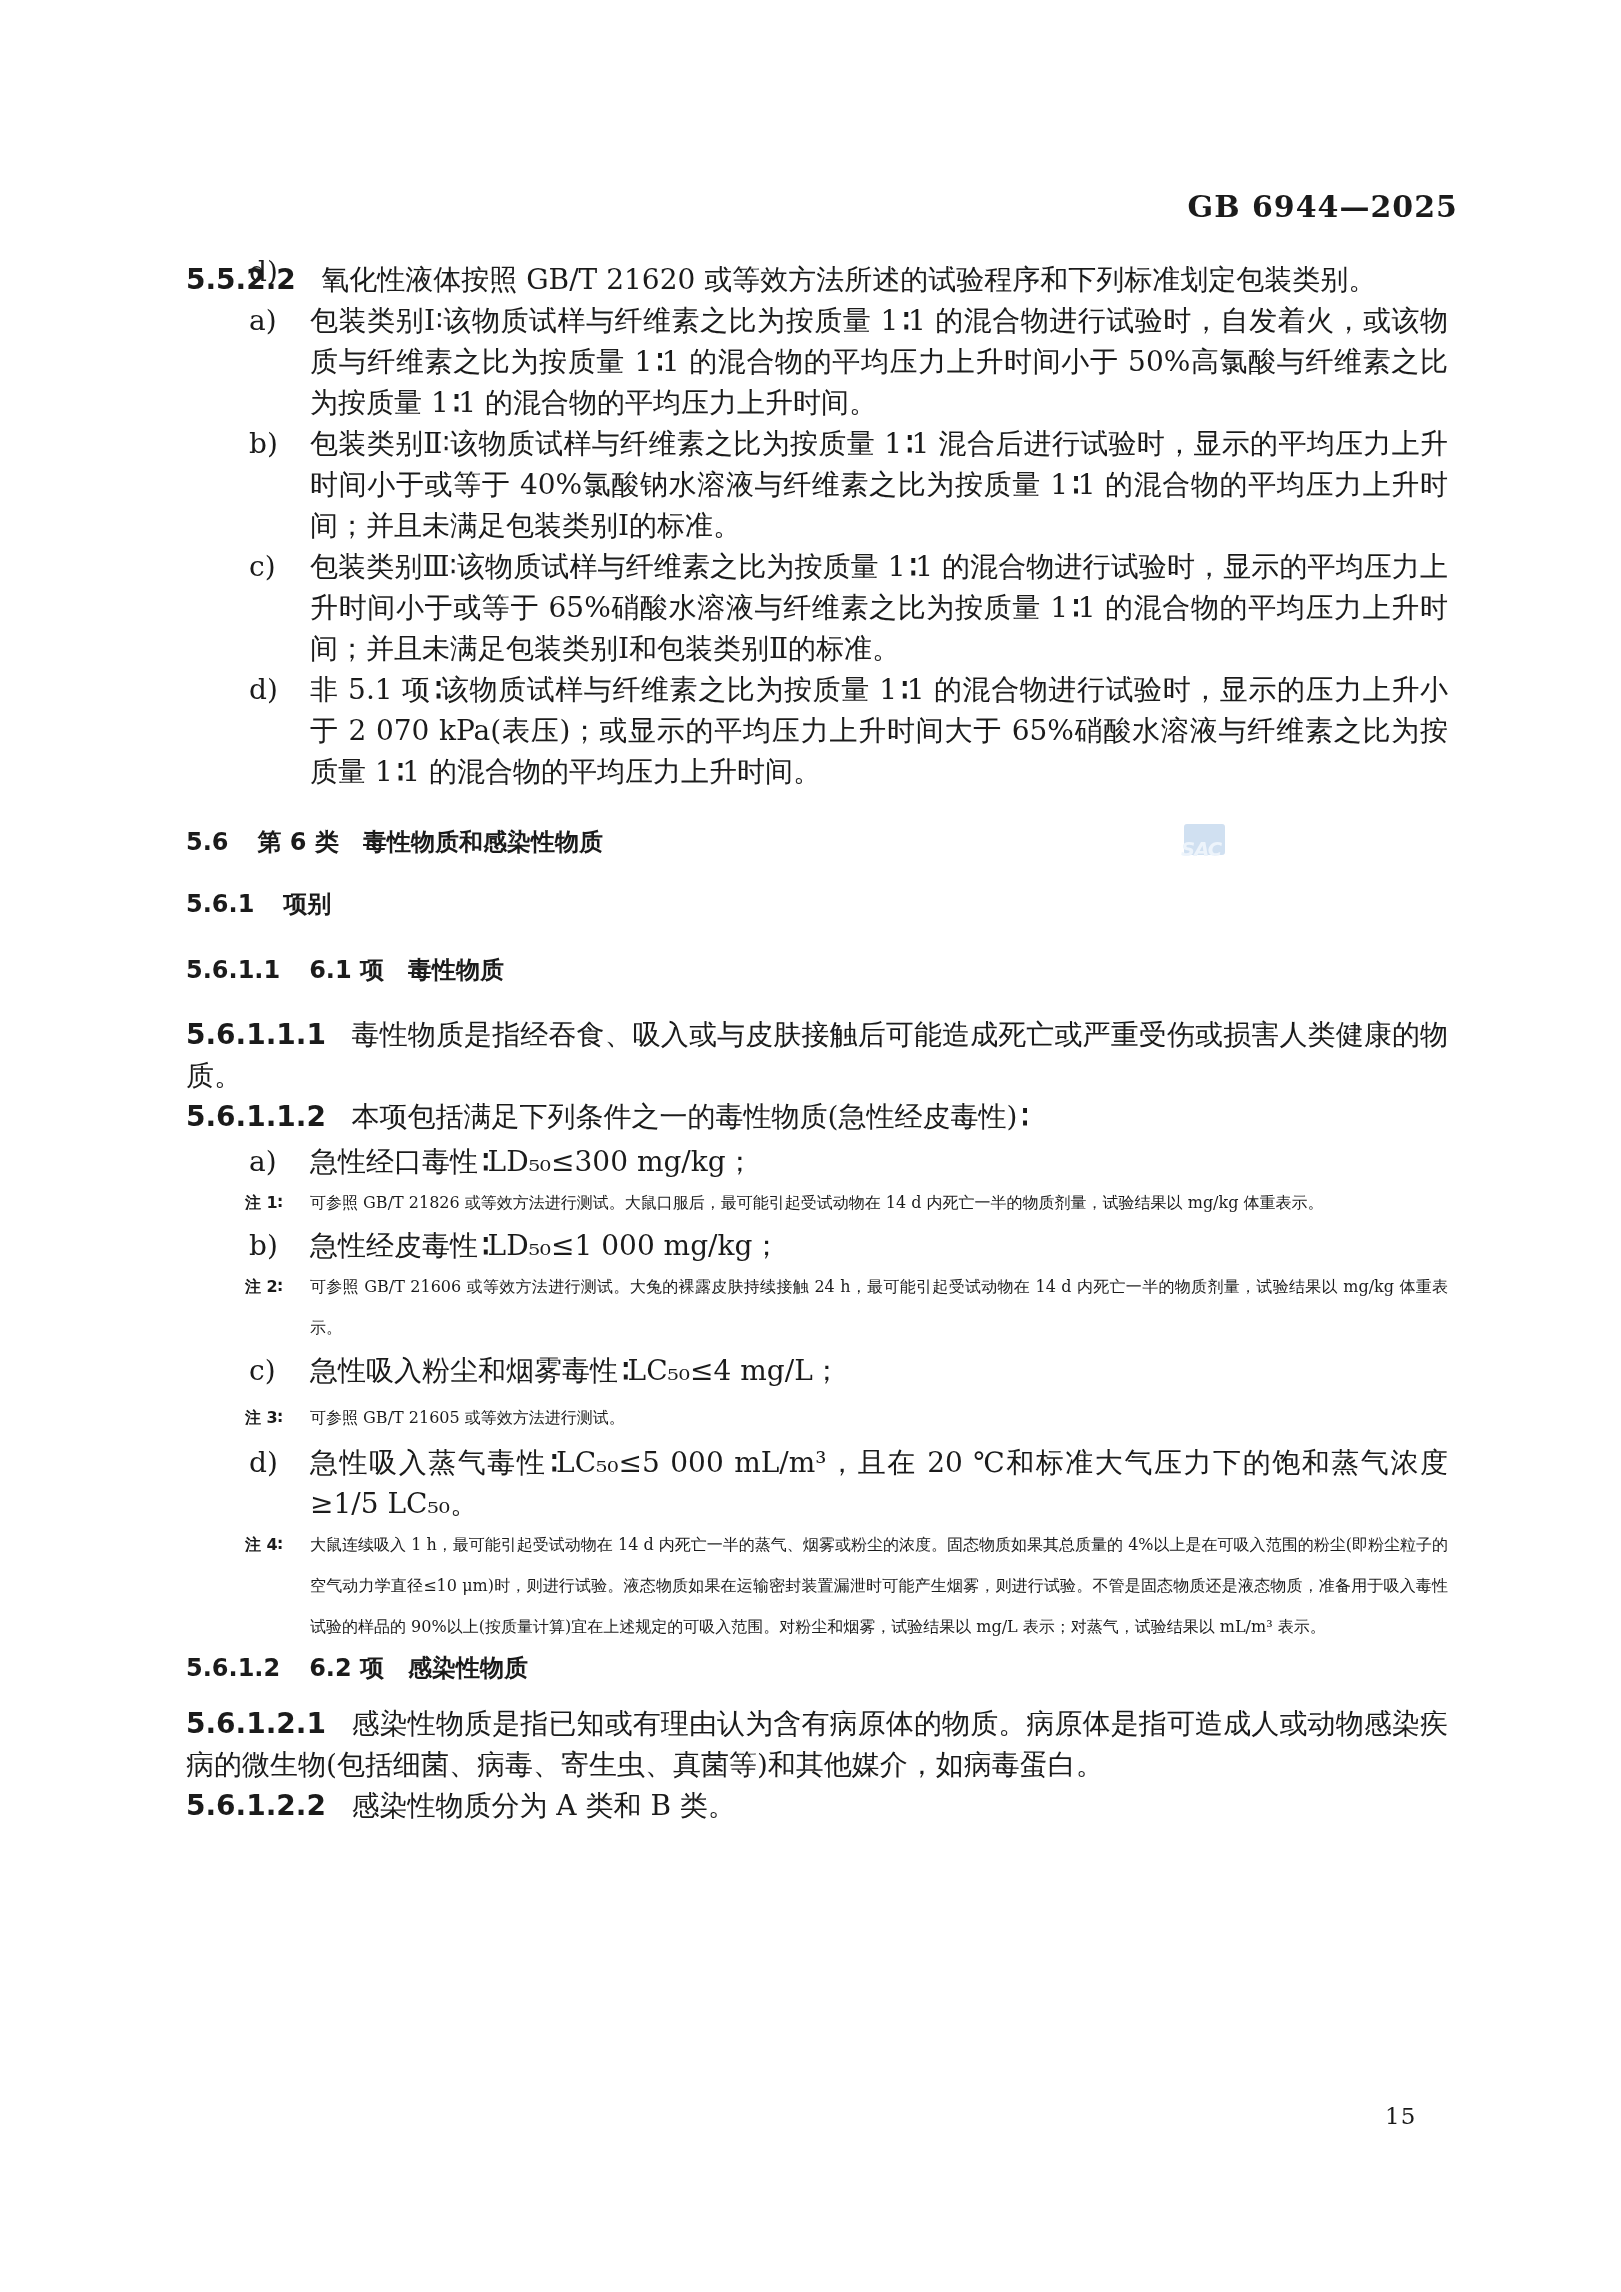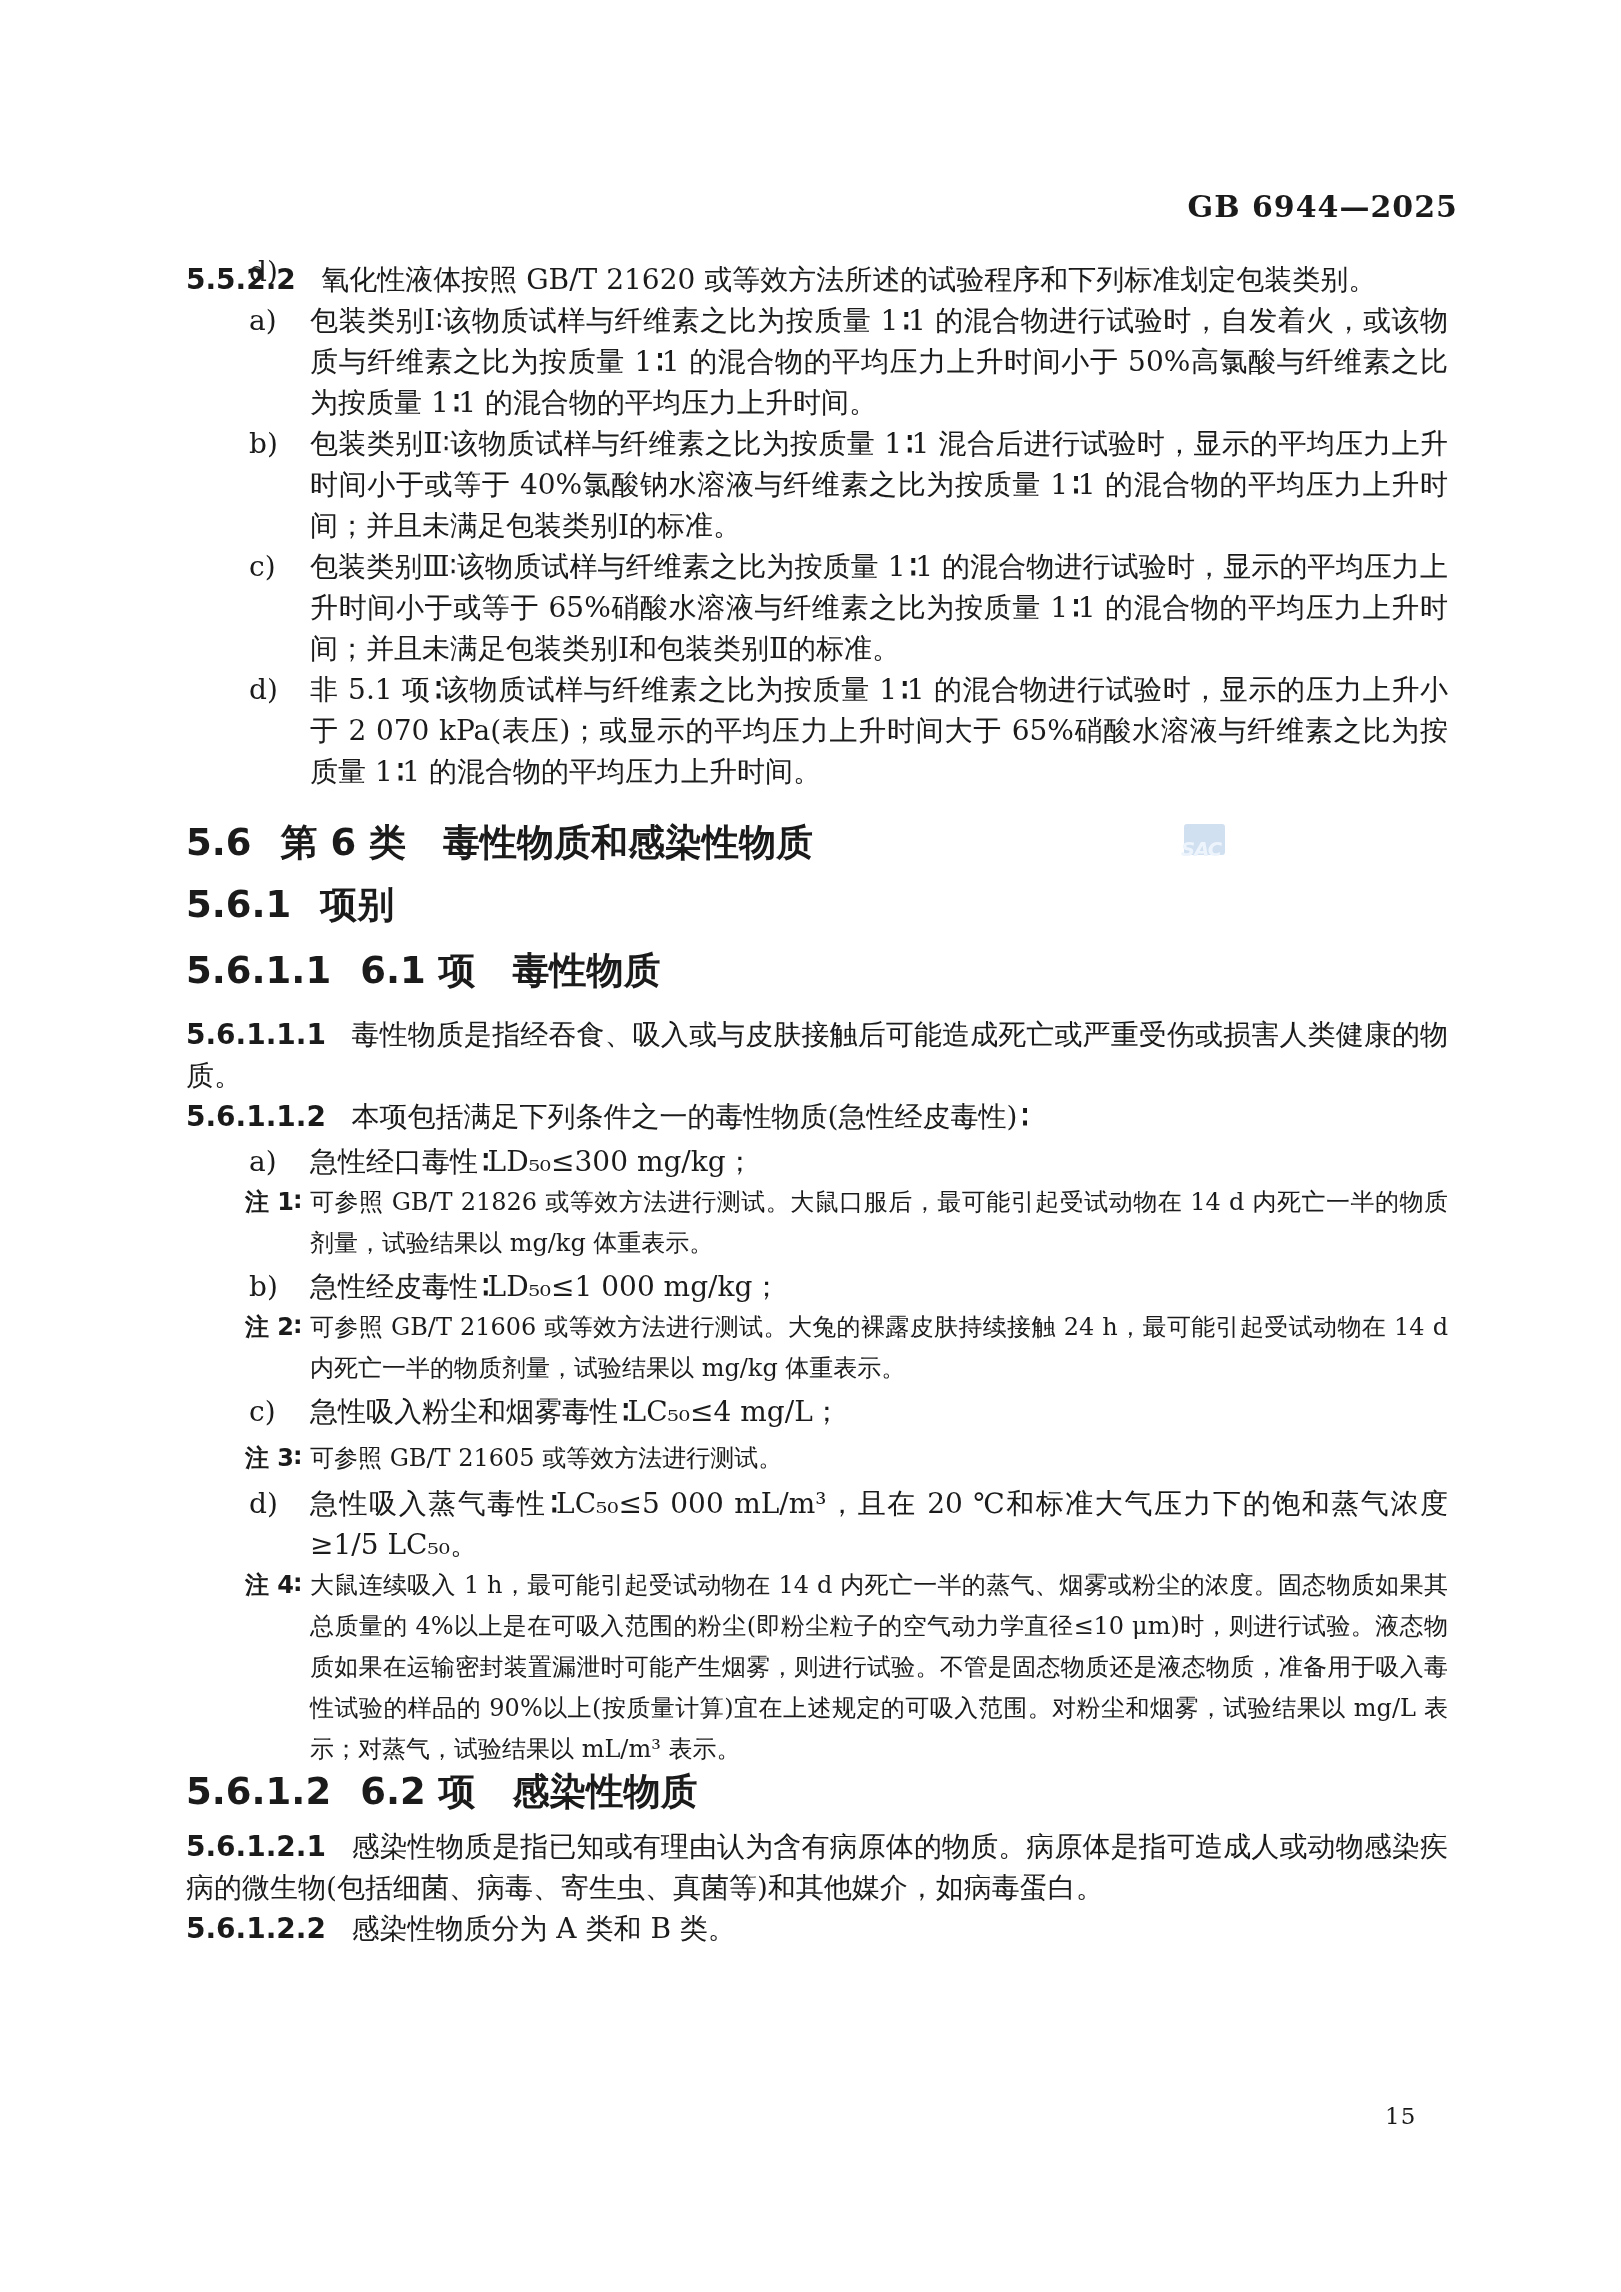--- a/index.html
+++ b/index.html
@@ -30,29 +30,29 @@
   .para.gap-top{margin-top:7.8px;}
 
   .list-item{position:relative;padding-left:124px;margin:0;}
   .list-item .list-letter{position:absolute;left:63px;top:0;}
   .mt2{margin-top:2px;}
   .mt4{margin-top:3.9px;}
   .mt6{margin-top:5.9px;}
 
   .heading{
     font-family:"DejaVu Sans","Liberation Sans",sans-serif;
-    font-weight:700;font-size:37px;line-height:43px;text-align:left;
+    font-weight:700;font-size:24px;line-height:43px;text-align:left;
   }
   .heading .clause-num{margin-right:29px;}
   .h-main{margin:29px 0 19.6px 0;}
   .h-sub{margin:0 0 23px 0;}
   .h-sub2{margin:0 0 21.6px 0;}
   .h-62{margin:0 0 13.7px 0;}
 
-  .note{position:relative;padding-left:124px;font-size:24px;line-height:41px;}
+  .note{position:relative;padding-left:124px;font-size:16px;line-height:41px;}
   .note .note-label{
     position:absolute;left:59px;top:0;
     font-family:"DejaVu Sans","Liberation Sans",sans-serif;font-weight:700;
   }
 
   .watermark{
     position:absolute;left:1184px;top:824px;width:41px;height:31px;
     background:#ccddf0;border-radius:2.9px;opacity:0.9;
   }
   .watermark .wm-text{

